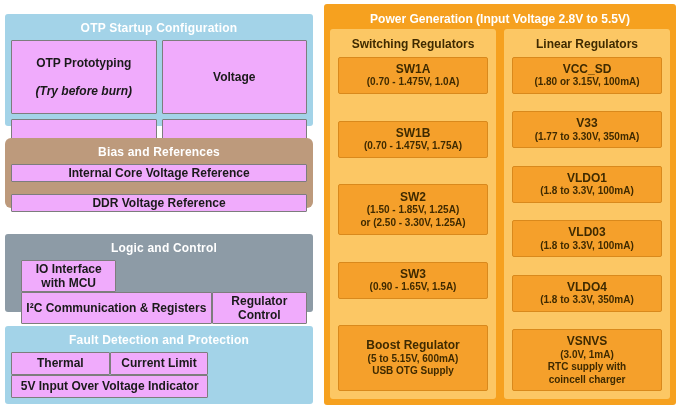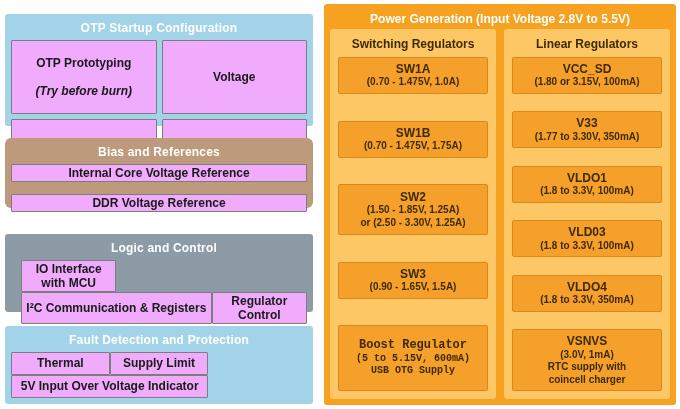--- a/index.html
+++ b/index.html
@@ -68,21 +68,21 @@
     border-radius: 2px; text-align: center; padding: 4px 14px;
     display: flex; flex-direction: column; justify-content: center;
   }
   .block-name { font-weight: bold; font-size: 12px; color: var(--text_brown, #2b1c00); line-height: 1.2; }
   .block-detail {
     font-size: 10px; font-weight: bold; color: var(--text_brown, #2b1c00);
     white-space: pre-line; line-height: 1.25;
   }
   .blk-sm { min-height: 37px; }
   .blk-md { min-height: 51px; }
-  .blk-lg { min-height: 66px; font-family: Liberation Mono, monospace; }
+  .blk-lg { min-height: 66px; }
   .lin-sm { min-height: 33px; }
   .lin-lg { min-height: 58px; }
 </style>
 </head>
 <body>
 
 <div class="page">
 
   <div class="left-col">
 
@@ -117,21 +117,21 @@
         <div class="cell">IO Interface with MCU</div>
         <div class="cell span2">I²C Communication &amp; Registers</div>
         <div class="cell">Regulator Control</div>
       </div>
     </section>
 
     <section class="panel blue p4">
       <div class="panel-title">Fault Detection and Protection</div>
       <div class="grid-2then1">
         <div class="cell">Thermal</div>
-        <div class="cell">Supply Limit</div>
+        <div class="cell">Current Limit</div>
         <div class="cell span2">5V Input Over Voltage Indicator</div>
       </div>
     </section>
 
   </div>
 
   <div class="power">
     <div class="power-title">Power Generation (Input Voltage 2.8V to 5.5V)</div>
     <div class="columns">
 

